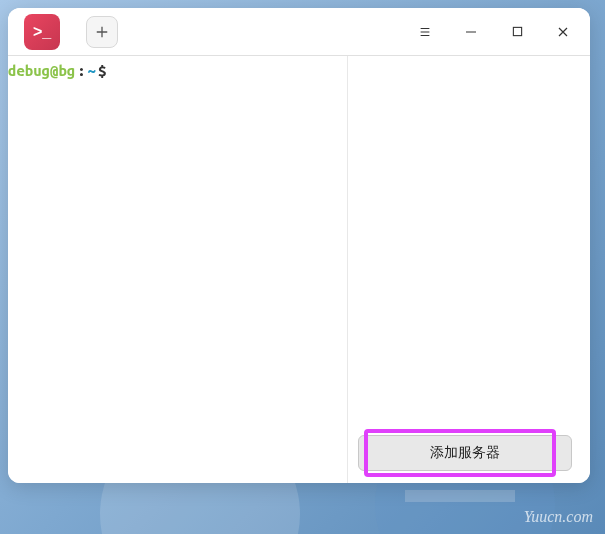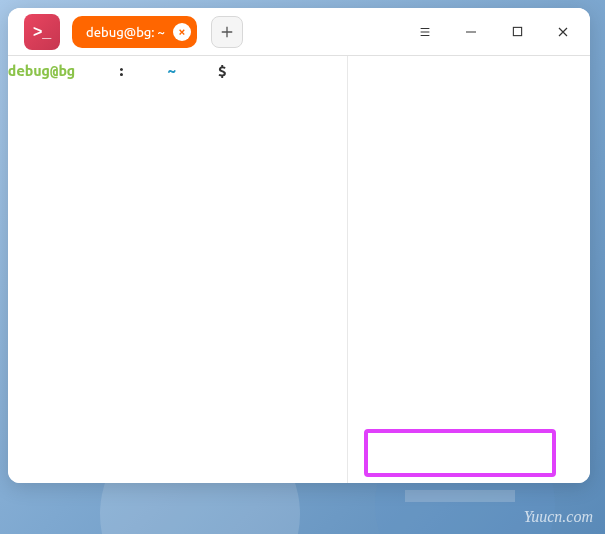--- a/index.html
+++ b/index.html
@@ -136,21 +136,20 @@
       background: #ffffff;
       padding: 6px 0 0 0;
       font-family: "Ubuntu Mono", "Consolas", monospace;
       font-size: 15px;
       font-weight: bold;
       border-right: 1px solid #e8e8e8;
     }
     .term-line {
       display: flex;
       align-items: baseline;
-      gap: 40px;
     }
     .term-user {
       color: #8bc34a;
     }
     .term-sep {
       color: #333;
       margin: 0 2px;
     }
     .term-path {
       color: #2196c3;
@@ -212,24 +211,20 @@
 </head>
 <body>
 
 <div class="bg-circle1"></div>
 <div class="bg-circle2"></div>
 <div class="bottom-bar"></div>
 
 <div class="window">
   <div class="title-bar">
     <div class="app-icon">&gt;_</div>
-    <div class="tab">
-      <span>debug@bg: ~</span>
-      <span class="tab-close">×</span>
-    </div>
     <div class="new-tab">
       <svg viewBox="0 0 16 16" width="14" height="14">
           <path d="M8 2v12M2 8h12" stroke="#555" stroke-width="1.5" fill="none"></path>
         </svg>
     </div>
     <div class="title-spacer"></div>
     <div class="window-controls">
       <div class="win-btn menu-btn">
         <svg viewBox="0 0 16 16">
             <path d="M3 4h10M3 8h10M3 12h10" stroke="#333" stroke-width="1.3" fill="none"></path>
@@ -256,18 +251,21 @@
   <div class="content-area">
     <div class="terminal">
       <div class="term-line">
         <span class="term-user">debug@bg</span>
         <span class="term-sep">:</span>
         <span class="term-path">~</span>
         <span class="term-prompt">$</span>
       </div>
     </div>
     <div class="right-panel">
+      <div class="add-server-btn">
+        <span>添加服务器</span>
+      </div>
       <div class="highlight-box"></div>
     </div>
   </div>
 </div>
 
 <div class="watermark">Yuucn.com</div>
 
 </body></html>

